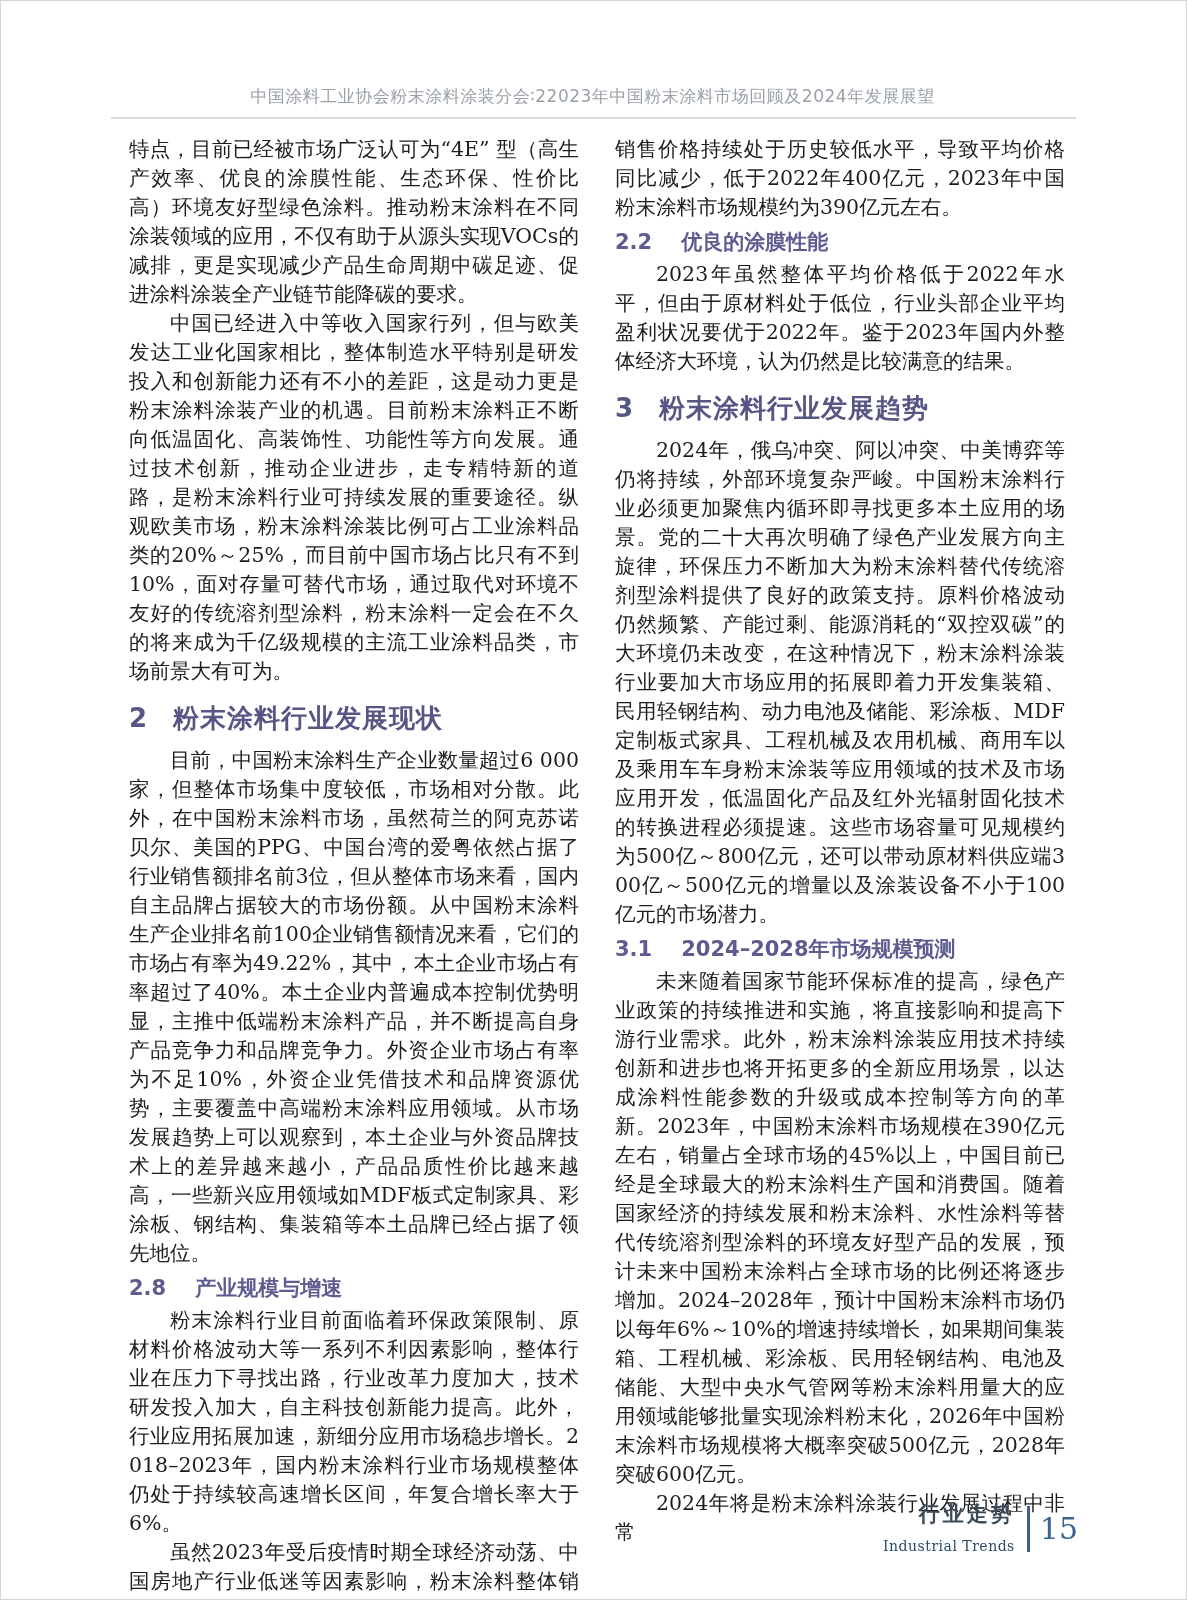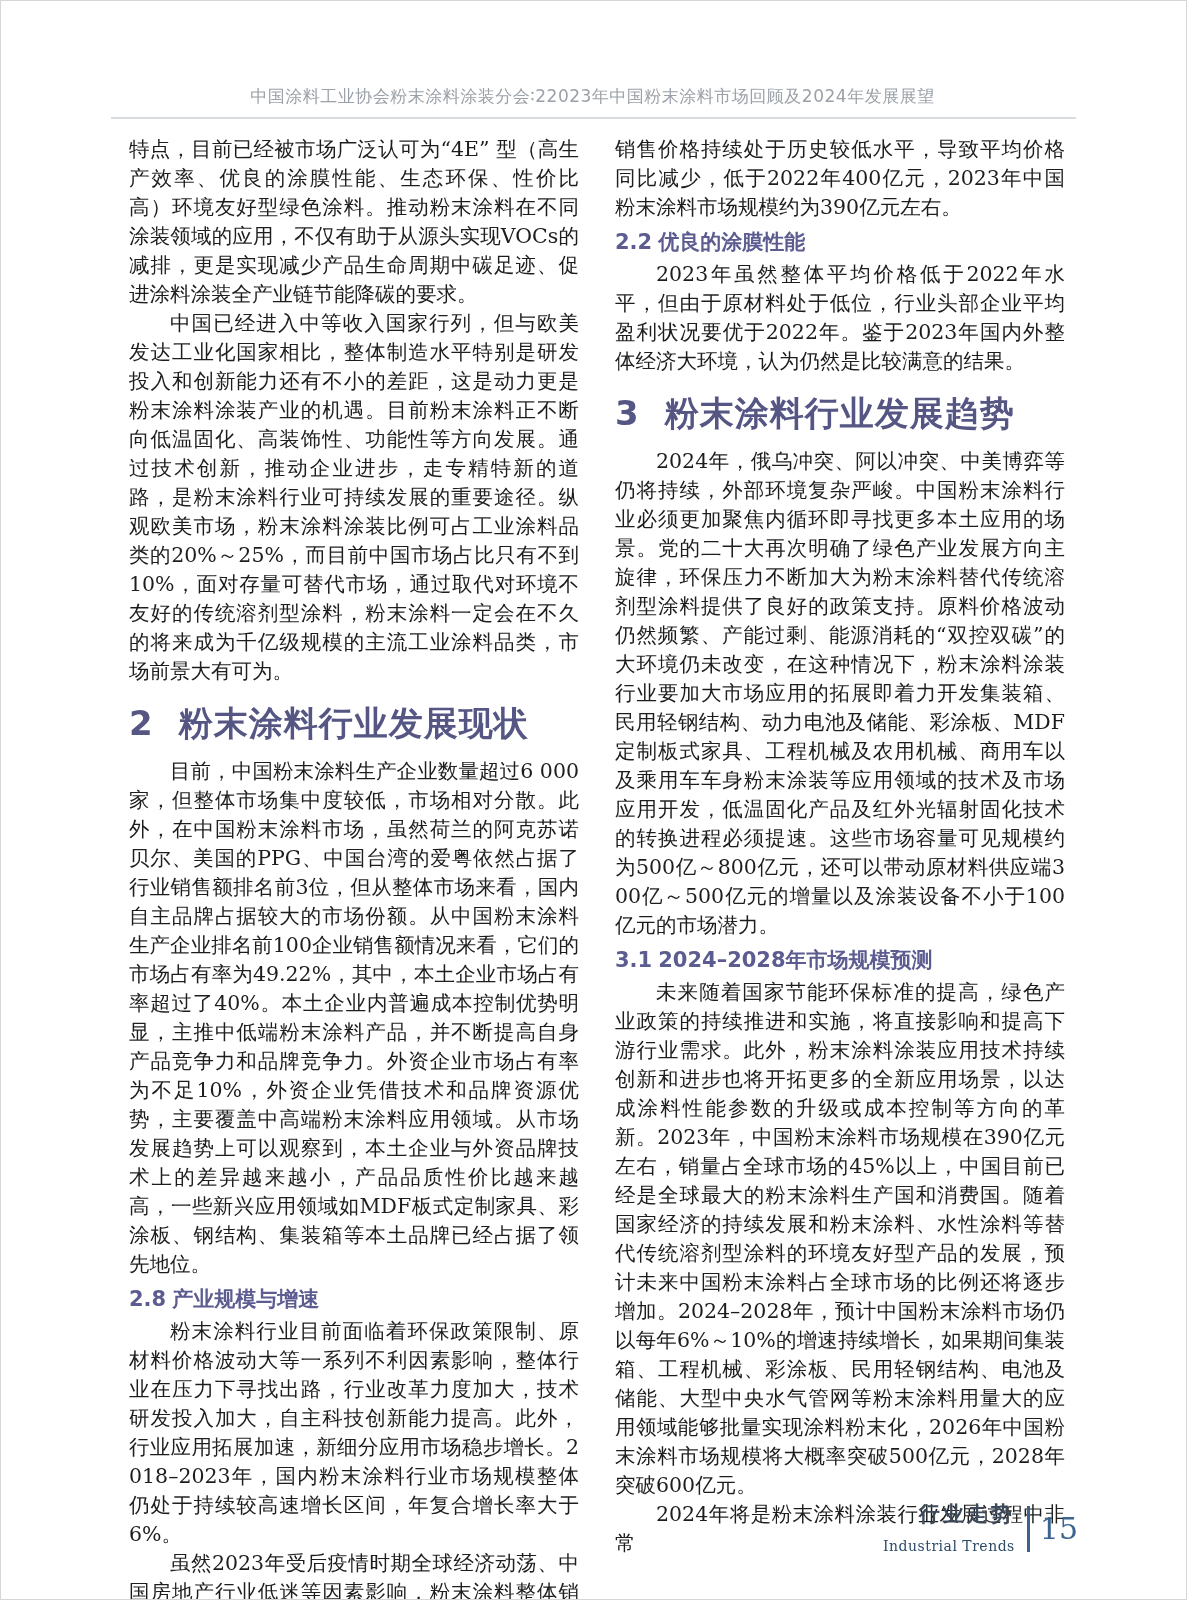--- a/index.html
+++ b/index.html
@@ -36,30 +36,30 @@
     margin:0;
     font-size:20.5px;line-height:29px;
     text-align:justify;
     text-justify:inter-ideograph;
     word-break:break-all;
   }
   p.body-p.indent{text-indent:2em;}
   h2.section{
     margin:15px 0 10px 0;
     font-family:"DejaVu Sans","Liberation Sans",sans-serif;
-    font-size:34px;font-weight:bold;color:#565684;
+    font-size:26px;font-weight:bold;color:#565684;
     letter-spacing:1px;
   }
   h2.section .hnum{margin-right:26px;letter-spacing:0;}
   h3.sub{
     margin:6px 0 4px 0;
     font-family:"DejaVu Sans","Liberation Sans",sans-serif;
     font-size:21px;font-weight:bold;color:#5c5c90;
   }
-  h3.sub .hnum{margin-right:6px;}
+  h3.sub .hnum{margin-right:29px;}
   
   .footer{
     position:absolute;top:1502px;right:108px;
     display:flex;align-items:center;
   }
   .footer-labels{text-align:right;line-height:1.1;}
   .footer-zh{
     font-family:"DejaVu Sans","Liberation Sans",sans-serif;
     font-size:21px;font-weight:bold;color:#3d4a5a;letter-spacing:3px;
   }

